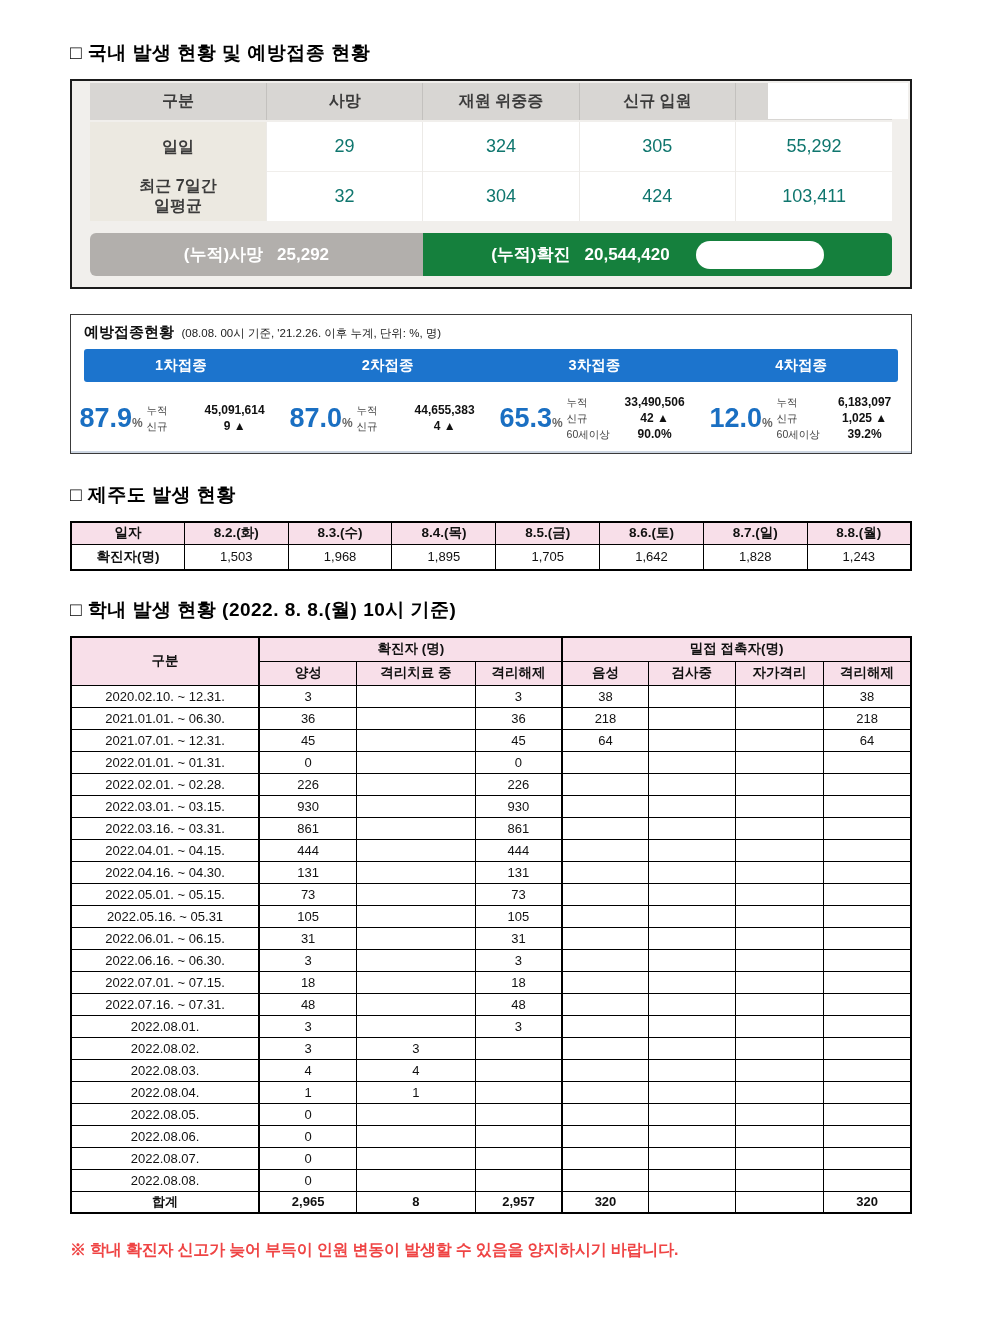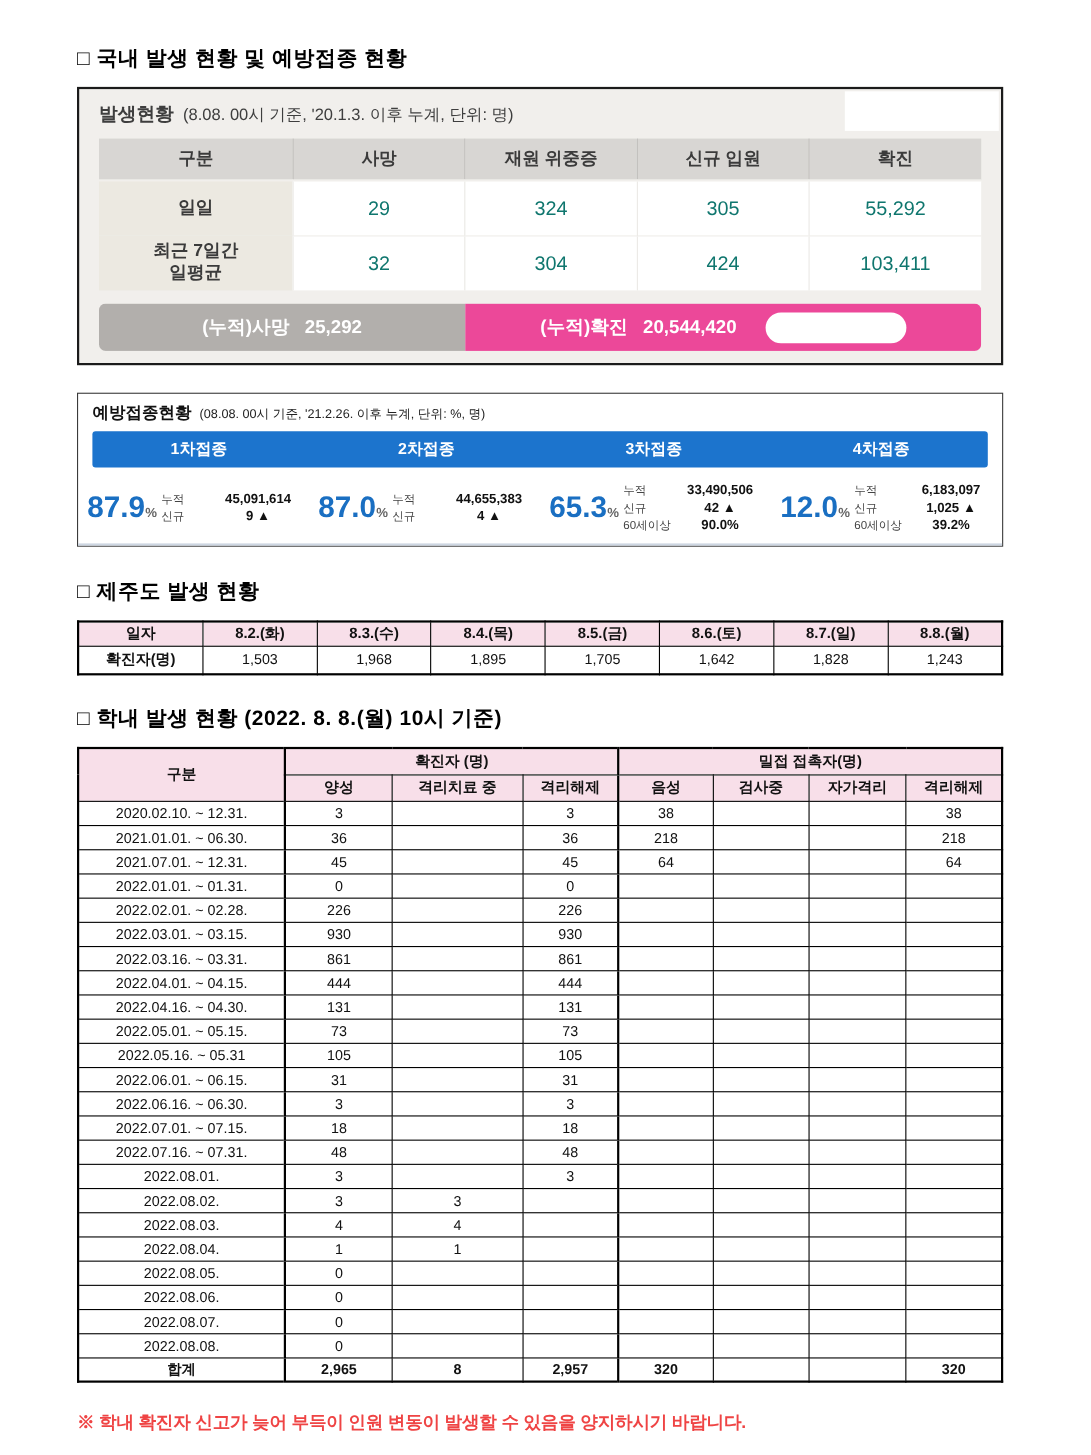--- a/index.html
+++ b/index.html
@@ -34,21 +34,21 @@
   .occ-table tbody td { background: #fff; height: 50px; text-align: center; font-size: 18px; color: #0f766e; }
   .occ-table tbody td:first-child {
     background: #ece9e1; font-size: 16px; font-weight: 600; color: #3b3b3b;
     white-space: pre-line; line-height: 1.25;
   }
   .occ-table tbody td + td { border-left: 1.5px solid #eceae7; }
   .occ-table tbody tr + tr td:not(:first-child) { border-top: 1px solid #f0eeeb; }
 
   .cum-bar { display: flex; margin: 12px 18px 0; height: 43px; border-radius: 6px; overflow: hidden; color: #fff; font-weight: bold; }
   .cum-death { width: 41.5%; background: #b2afac; display: flex; align-items: center; justify-content: center; gap: 14px; font-size: 17px; }
-  .cum-conf { flex: 1; background: #ec4899; display: flex; align-items: center; justify-content: center; gap: 14px; font-size: 17px; }
+  .cum-conf { flex: 1; background: #15803d; display: flex; align-items: center; justify-content: center; gap: 14px; font-size: 17px; }
   .pill { width: 128px; height: 28px; background: #fff; border-radius: 14px; margin-left: 12px; }
 
   
   .box2 { border: 1.5px solid #3a3a3a; background: #fff; margin-bottom: 28px; padding: 8px 13px 0; }
   .box2-title { font-weight: bold; font-size: 15px; color: #111; }
   .box2-sub { font-size: 11.5px; color: #222; margin-left: 3px; }
   .dose-bar { display: flex; height: 33px; margin-top: 7px; background: #1c74cd; border-radius: 3px; align-items: center; gap: 13px; }
   .dose-bar .dose-bar-cell { flex: 1; text-align: center; color: #fff; font-weight: bold; font-size: 14.5px; }
   .dose-stats { display: flex; padding: 13px 0 9px; margin: 0 -13px; border-bottom: 2.5px solid #cdd6e2; }
   .dose-panel { flex: 1; display: flex; align-items: center; justify-content: center; gap: 4px; }
@@ -82,24 +82,20 @@
 </style>
 </head>
 <body>
 
 <div class="content">
 
   <h1 class="section-heading">□ 국내 발생 현황 및 예방접종 현황</h1>
 
   <div class="box1">
     <div class="box1-white-corner"></div>
-    <div class="box1-header">
-      <span class="box1-title">발생현황</span>
-      <span class="box1-sub">(8.08. 00시 기준, '20.1.3. 이후 누계, 단위: 명)</span>
-    </div>
     <table class="occ-table">
       <colgroup>
           <col style="width:22%">
           <col style="width:19.5%">
           <col style="width:19.5%">
           <col style="width:19.5%">
           <col style="width:19.5%">
         </colgroup>
       <thead>
         <tr>

